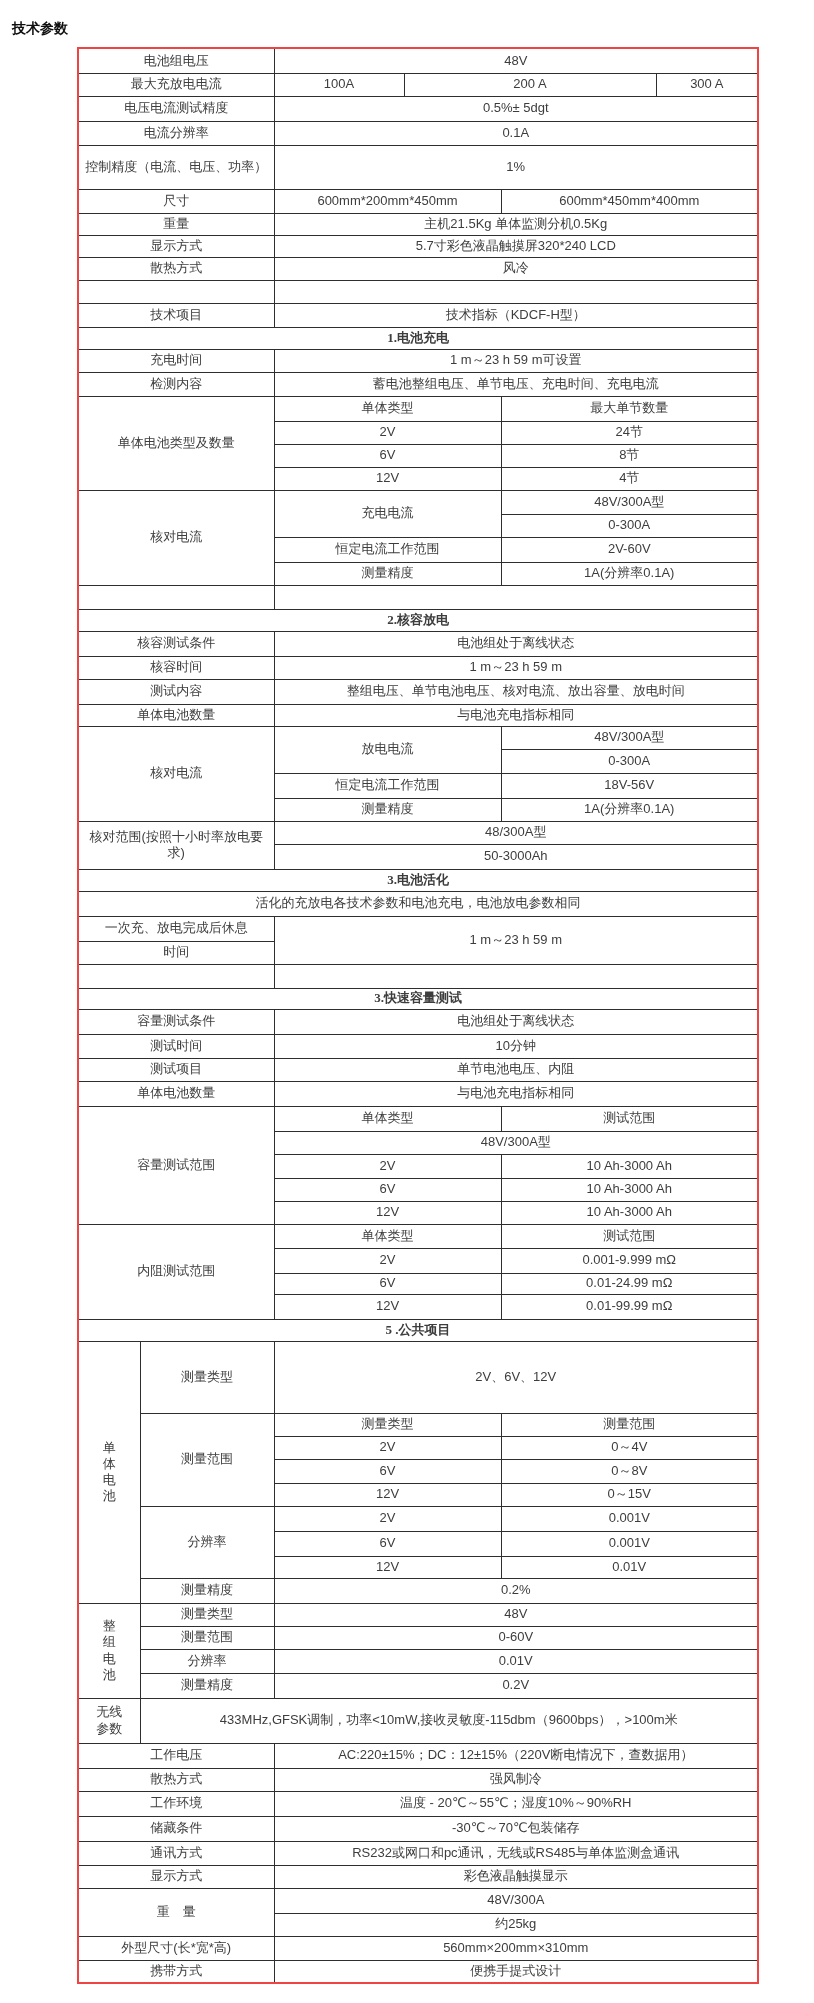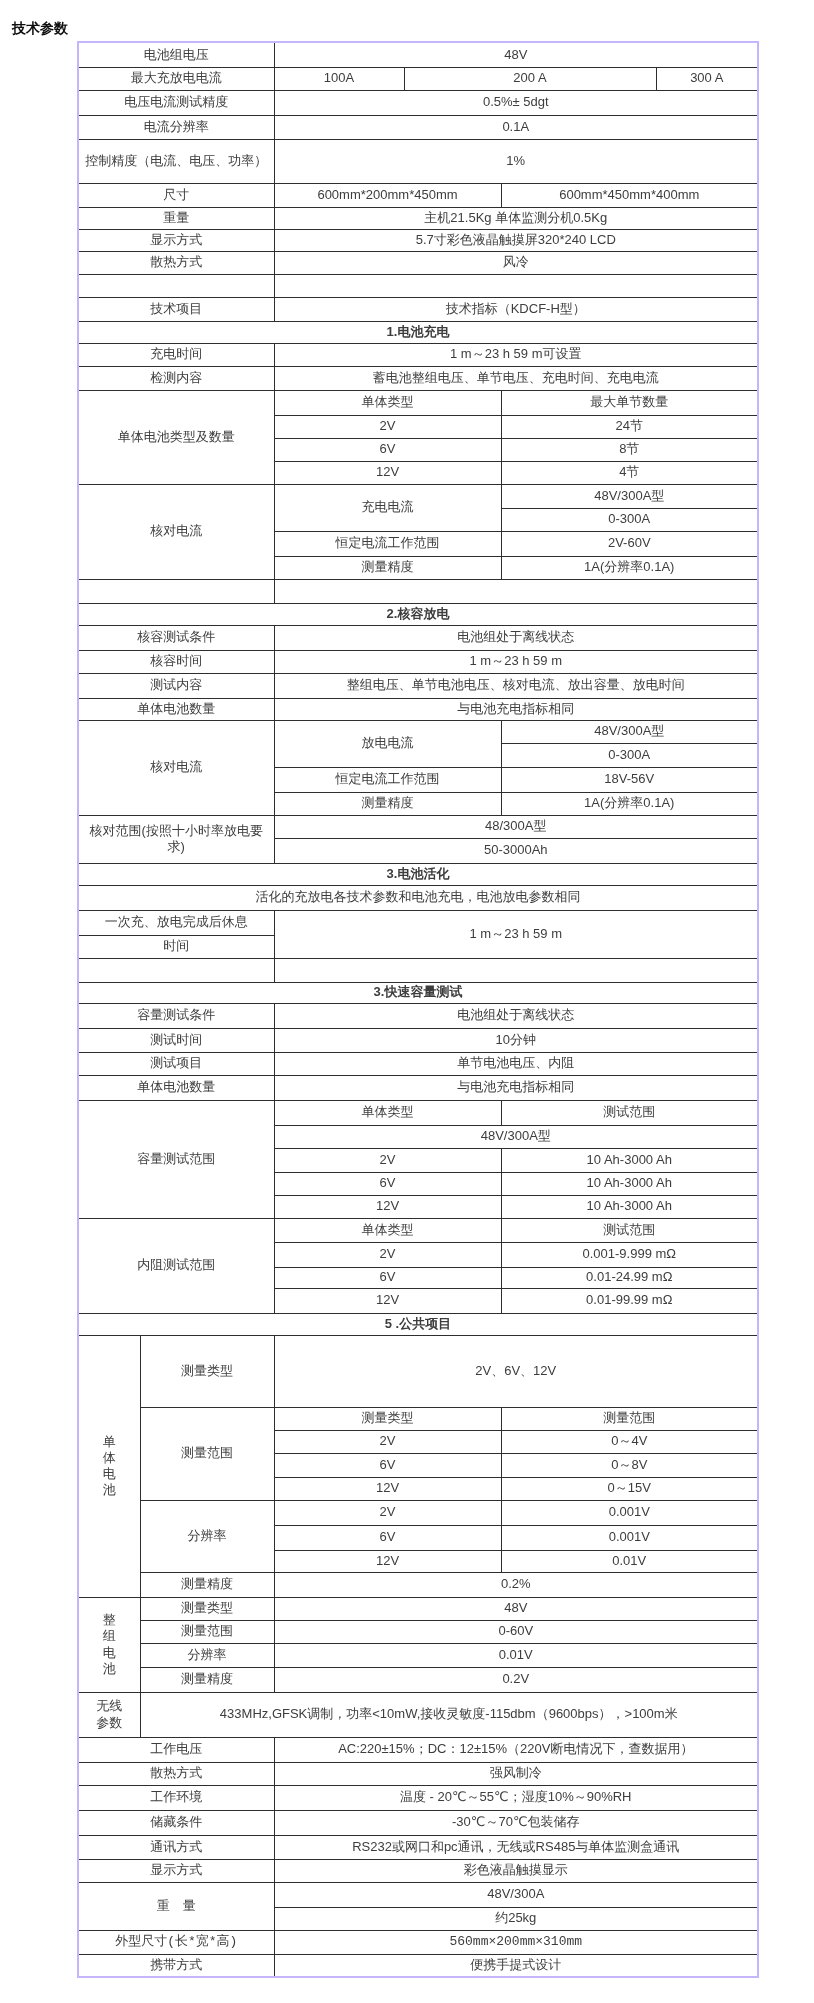--- a/index.html
+++ b/index.html
@@ -6,34 +6,34 @@
   body{
     width:814px;height:2003px;position:relative;
     font-family:"Liberation Sans","DejaVu Sans",sans-serif;
     color:#3d3d3d;
   }
   .doc-title{
     position:absolute;left:12px;top:20px;
     font-size:14px;font-weight:bold;color:#0f0f0f;
   }
   table.spec{
-    position:absolute;left:77px;top:41px;width:680px;
+    position:absolute;left:77px;top:47px;width:680px;
     border-collapse:collapse;table-layout:fixed;
-    border:2px solid #c4b5fd;
+    border:2px solid #ef4444;
   }
   table.spec td{
     border:1px solid #2e2e2e;
     text-align:center;vertical-align:middle;
     font-size:13px;line-height:1.25;
     padding:1px 2px;overflow:hidden;
     color:#3d3d3d;
   }
   td.sec{
     text-align:left;font-weight:bold;color:#111111;
-    font-size:13.5px;padding-left:1px;
+    font-size:13.5px;padding-left:1px;font-family:Liberation Serif, serif;
   }
   td.vert{white-space:pre-line;line-height:2.1;}
   td.vtop{vertical-align:top;padding-top:5px;}
 </style>
 </head>
 <body>
 
 <div class="doc-title">技术参数</div>
 
 <table class="spec">
@@ -350,21 +350,21 @@
         <td colspan="2">显示方式</td>
         <td colspan="4">彩色液晶触摸显示</td>
       </tr>
       <tr style="height: 25px;">
         <td colspan="2" rowspan="2">重　量</td>
         <td colspan="4">48V/300A</td>
       </tr>
       <tr style="height: 23px;">
         <td colspan="4">约25kg</td>
       </tr>
-      <tr style="height: 24px; font-family: Liberation Mono, monospace;">
+      <tr style="height: 24px;">
         <td colspan="2">外型尺寸(长*宽*高)</td>
         <td colspan="4">560mm×200mm×310mm</td>
       </tr>
       <tr style="height: 23px; padding-left: 16px;">
         <td colspan="2">携带方式</td>
         <td colspan="4">便携手提式设计</td>
       </tr>
     </tbody>
 </table>
 

